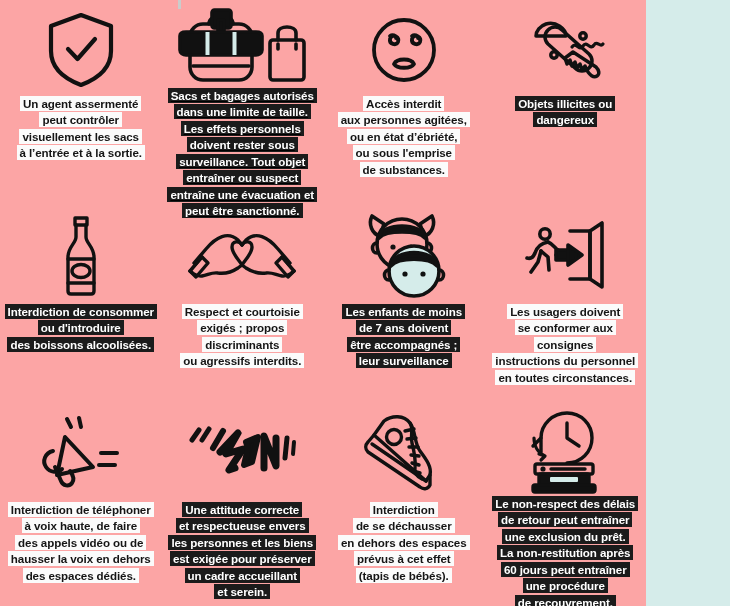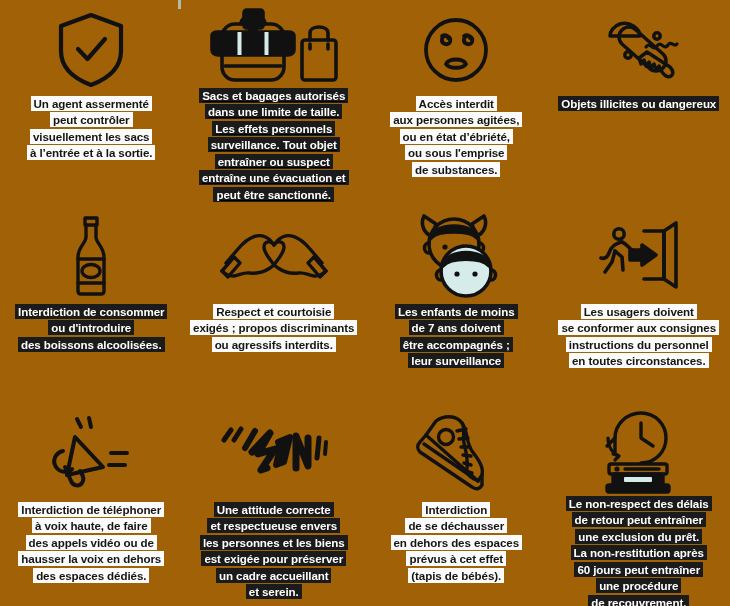--- a/index.html
+++ b/index.html
@@ -8,23 +8,23 @@
   }
   body {
     width: 730px;
     height: 606px;
     background: #d5ecea;
     font-family: "Liberation Sans", sans-serif;
     overflow: hidden;
   }
   #poster {
     position: relative;
-    width: 730px;
+    width: 646px;
     height: 606px;
-    background: #a16207;
+    background: #fca5a5;
     box-sizing: border-box;
   }
   .top-mark {
     position: absolute;
     left: 178px;
     top: 0px;
     width: 3px;
     height: 9px;
     background: #b9d9d8;
     opacity: .75;
@@ -133,20 +133,21 @@
 
           <rect x="94" y="34" width="34" height="40" rx="3"></rect>
           <path d="M102 34 V27 C102 19 120 19 120 27 V34"></path>
           <path d="M102 38 V43 M120 38 V43"></path>
         </svg>
       </div>
       <div class="caption dark">
           <span class="ln"><span>Sacs et bagages autorisés</span></span>
           <span class="ln"><span>dans une limite de taille.</span></span>
           <span class="ln"><span>Les effets personnels</span></span>
+          <span class="ln"><span>doivent  rester sous</span></span>
           <span class="ln"><span>surveillance. Tout objet</span></span>
           <span class="ln"><span>entraîner ou suspect</span></span>
           <span class="ln"><span>entraîne une évacuation et</span></span>
           <span class="ln"><span>peut être sanctionné.</span></span>
         </div>
     </div>
 
     <div class="cell r1 c3">
       <div class="icon-wrap">
         <svg width="74" height="74" viewBox="0 0 74 74" fill="none" stroke="#111" stroke-width="3.8" stroke-linecap="round" stroke-linejoin="round">

